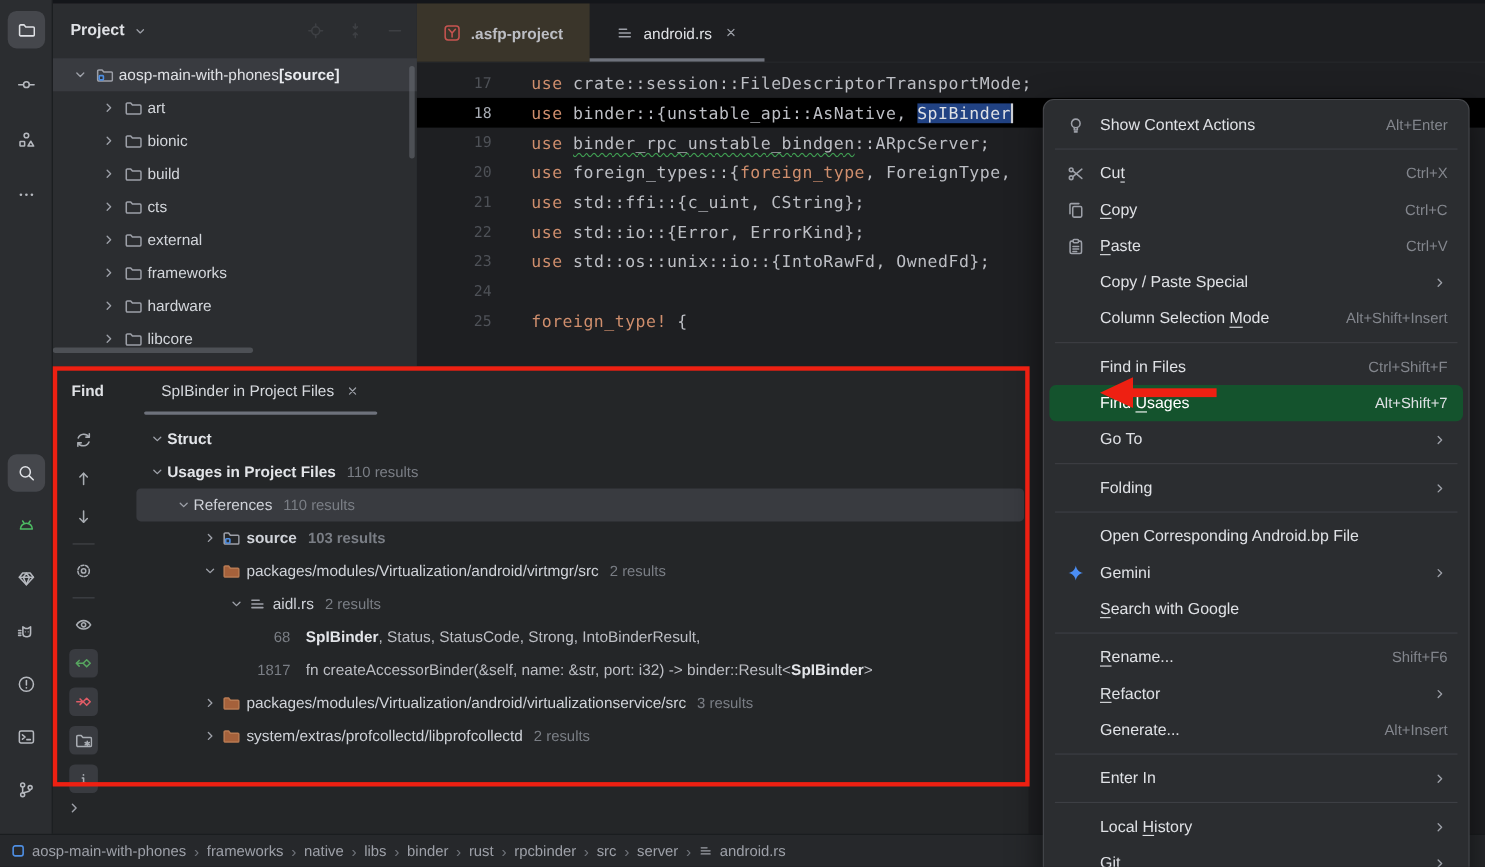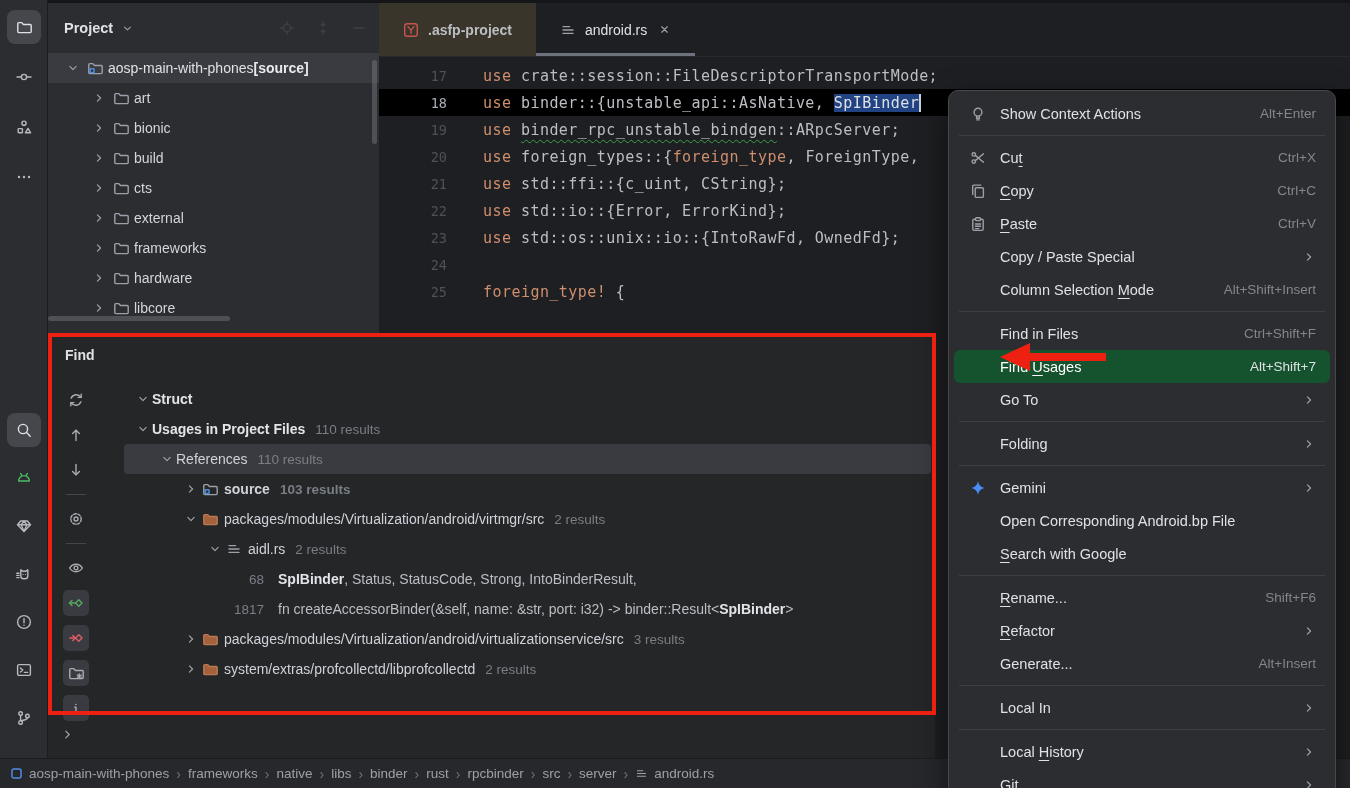--- a/index.html
+++ b/index.html
@@ -415,20 +415,29 @@
         <div class="cl"><span class="ln">22</span><span class="lc"><span class="kw">use </span><span class="pl">std::io::{Error, ErrorKind};</span></span></div>
         <div class="cl"><span class="ln">23</span><span class="lc"><span class="kw">use </span><span class="pl">std::os::unix::io::{IntoRawFd, OwnedFd};</span></span></div>
         <div class="cl"><span class="ln">24</span><span class="lc"></span></div>
         <div class="cl"><span class="ln">25</span><span class="lc"><span class="mac">foreign_type!</span><span class="pl"> {</span></span></div>
       </div>
   </div>
 
   <div id="find-panel">
     <div id="find-header">
       <span id="find-title">Find</span>
+      <div id="find-tab">
+        <span>SpIBinder in Project Files</span>
+        <span class="close ic" id="find-tab-close">
+            <svg width="13" height="13" viewBox="0 0 16 16" fill="none" stroke="#9da0a8" stroke-width="1.4" stroke-linecap="round" stroke-linejoin="round">
+              <path d="M4.6 4.6l6.8 6.8M11.4 4.6l-6.8 6.8"></path>
+            </svg>
+          </span>
+        <span class="underline"></span>
+      </div>
     </div>
     <div id="find-toolbar">
         <div class="ft-btn">
           <span class="ic ">
             <svg width="16" height="16" viewBox="0 0 16 16" fill="none" stroke="currentColor" stroke-width="1.4" stroke-linecap="round" stroke-linejoin="round">
               <path d="M12.9 5.3A5.5 5.5 0 0 0 3.1 6.2"></path>
               <path d="M3.1 10.7a5.5 5.5 0 0 0 9.8-0.9"></path>
               <path d="M13.2 2.3v3.1h-3.1"></path>
               <path d="M2.8 13.7v-3.1h3.1"></path>
             </svg>
@@ -705,39 +714,39 @@
         <span class="micon"></span>
         <span class="mlabel"><span class="">Folding</span></span>
         <span class="mright">
           <svg width="14" height="14" viewBox="0 0 16 16" fill="none" stroke="#9da0a8" stroke-width="1.4" stroke-linecap="round" stroke-linejoin="round">
             <path d="M6.2 4.4L9.8 8l-3.6 3.6"></path>
           </svg>
         </span>
       </div>
       <div class="menu-sep"></div>
       <div class="menu-item">
+        <span class="micon"></span>
+        <span class="mlabel"><span class="">Open Corresponding Android.bp File</span></span>
+        <span class="mright"></span>
+      </div>
+      <div class="menu-item">
         <span class="micon">
           <svg width="16" height="16" viewBox="0 0 16 16" fill="none" stroke="currentColor" stroke-width="1.4" stroke-linecap="round" stroke-linejoin="round">
             <path d="M8 1.2C8.6 5 11 7.4 14.8 8 11 8.6 8.6 11 8 14.8 7.4 11 5 8.6 1.2 8 5 7.4 7.4 5 8 1.2z" fill="#4b8ef5" stroke="none"></path>
           </svg>
         </span>
         <span class="mlabel"><span class="">Gemini</span></span>
         <span class="mright">
           <svg width="14" height="14" viewBox="0 0 16 16" fill="none" stroke="#9da0a8" stroke-width="1.4" stroke-linecap="round" stroke-linejoin="round">
             <path d="M6.2 4.4L9.8 8l-3.6 3.6"></path>
           </svg>
         </span>
       </div>
       <div class="menu-item">
         <span class="micon"></span>
-        <span class="mlabel"><span class="">Open Corresponding Android.bp File</span></span>
-        <span class="mright"></span>
-      </div>
-      <div class="menu-item">
-        <span class="micon"></span>
         <span class="mlabel"><span class="mn">S</span><span class="">earch with Google</span></span>
         <span class="mright"></span>
       </div>
       <div class="menu-sep"></div>
       <div class="menu-item">
         <span class="micon"></span>
         <span class="mlabel"><span class="mn">R</span><span class="">ename...</span></span>
         <span class="mright">Shift+F6</span>
       </div>
       <div class="menu-item">
@@ -750,21 +759,21 @@
         </span>
       </div>
       <div class="menu-item">
         <span class="micon"></span>
         <span class="mlabel"><span class="">Generate...</span></span>
         <span class="mright">Alt+Insert</span>
       </div>
       <div class="menu-sep"></div>
       <div class="menu-item">
         <span class="micon"></span>
-        <span class="mlabel"><span class="">Local In</span></span>
+        <span class="mlabel"><span class="">Enter In</span></span>
         <span class="mright">
           <svg width="14" height="14" viewBox="0 0 16 16" fill="none" stroke="#9da0a8" stroke-width="1.4" stroke-linecap="round" stroke-linejoin="round">
             <path d="M6.2 4.4L9.8 8l-3.6 3.6"></path>
           </svg>
         </span>
       </div>
       <div class="menu-sep"></div>
       <div class="menu-item">
         <span class="micon"></span>
         <span class="mlabel"><span class="">Local </span><span class="mn">H</span><span class="">istory</span></span>

